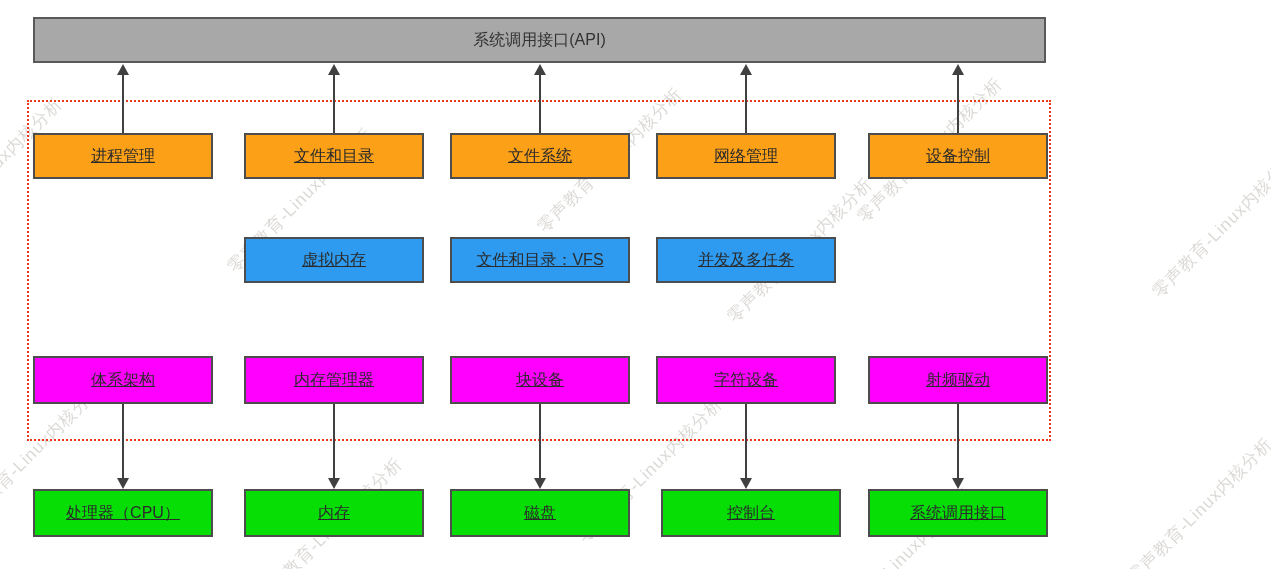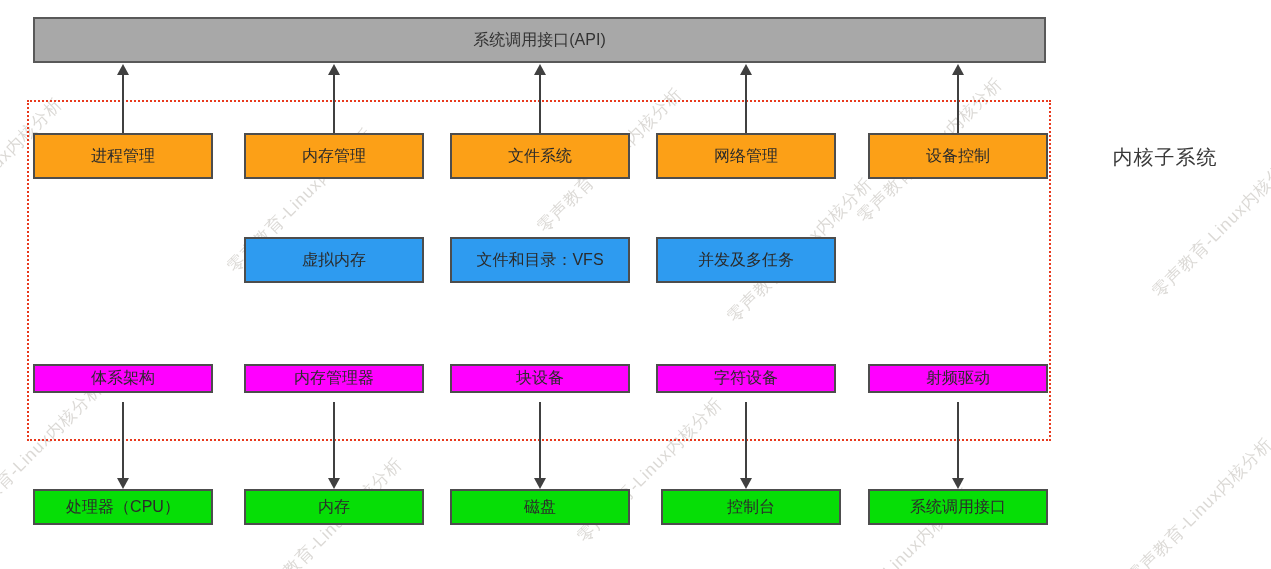--- a/index.html
+++ b/index.html
@@ -21,26 +21,26 @@
     display:flex;align-items:center;justify-content:center;font-size:16px;color:#333;
   }
   
   .dotted-rect{
     position:absolute;left:27px;top:100px;width:1024px;height:341px;z-index:1;
     border:2px dotted var(--dotted-border,#E8391D);
   }
   
   .box{
     position:absolute;width:180px;z-index:3;border:2px solid #4d4d4d;
-    display:flex;align-items:center;justify-content:center;font-size:16px;color:#2b2b2b;
+    display:flex;align-items:center;justify-content:center;font-size:16px;color:#2b2b2b;text-decoration:underline;
   }
   .row-kernel .box{top:133px;height:46px;background:var(--kernel-subsystem,#FCA017);}
   .row-impl   .box{top:237px;height:46px;background:var(--function-impl,#2E9BF0);}
-  .row-soft   .box{top:364px;height:29px;background:var(--software-support,#FF00FF);}
-  .row-hw     .box{top:489px;height:36px;background:var(--hardware,#06DE06);}
+  .row-soft   .box{top:356px;height:48px;background:var(--software-support,#FF00FF);}
+  .row-hw     .box{top:489px;height:48px;background:var(--hardware,#06DE06);}
   
   .arrow{position:absolute;width:14px;display:flex;flex-direction:column;align-items:center;z-index:2;}
   .arrow .shaft{width:2px;flex:1;background:var(--arrow,#404040);}
   .arrow .head{width:0;height:0;border-left:6px solid transparent;border-right:6px solid transparent;}
   .arrow.up .head{border-bottom:11px solid var(--arrow,#404040);}
   .arrow.down .head{border-top:11px solid var(--arrow,#404040);}
   
   .side-label{
     position:absolute;left:1085px;width:160px;height:26px;z-index:3;
     display:flex;align-items:center;justify-content:center;
@@ -91,21 +91,21 @@
       <div class="head"></div>
       <div class="shaft"></div>
     </div>
   <div class="arrow up" style="left:951px;top:64px;height:70px">
       <div class="head"></div>
       <div class="shaft"></div>
     </div>
 
   <div class="row-kernel">
     <div class="box" style="left:33px">进程管理</div>
-    <div class="box" style="left:244px">内存管理</div>
+    <div class="box" style="left:244px">文件和目录</div>
     <div class="box" style="left:450px">文件系统</div>
     <div class="box" style="left:656px">网络管理</div>
     <div class="box" style="left:868px">设备控制</div>
   </div>
 
   <div class="row-impl">
     <div class="box" style="left:244px">虚拟内存</div>
     <div class="box" style="left:450px">文件和目录：VFS</div>
     <div class="box" style="left:656px">并发及多任务</div>
   </div>
@@ -140,16 +140,15 @@
     </div>
 
   <div class="row-hw">
     <div class="box" style="left:33px">处理器（CPU）</div>
     <div class="box" style="left:244px">内存</div>
     <div class="box" style="left:450px">磁盘</div>
     <div class="box" style="left:661px">控制台</div>
     <div class="box" style="left:868px">系统调用接口</div>
   </div>
 
-  <div class="side-label" style="top:144px">内核子系统</div>
 
 
 </div>
 
 </body></html>

